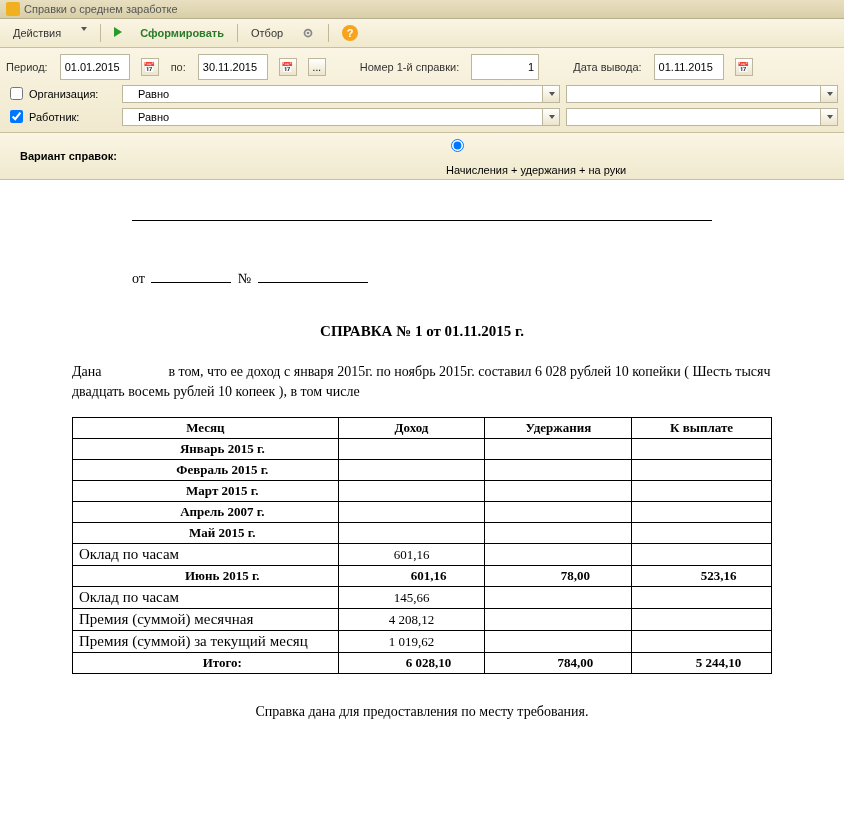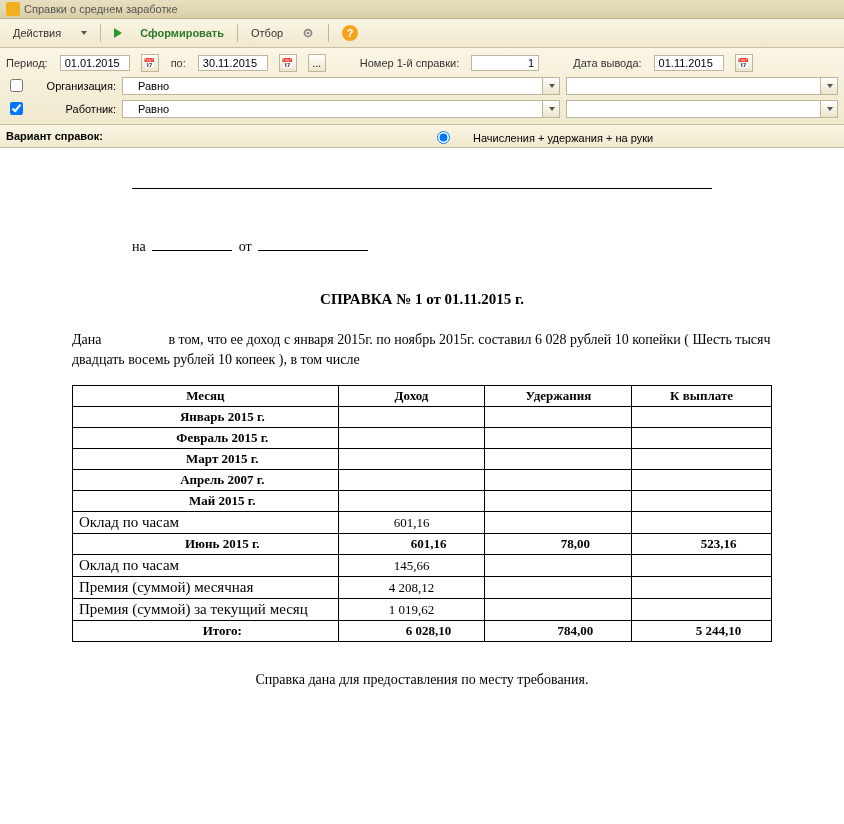--- a/index.html
+++ b/index.html
@@ -28,21 +28,21 @@
       align-items: center;
       gap: 4px;
       font-size: 11px;
     }
     .toolbar-btn {
       padding: 2px 6px;
       border: 1px solid transparent;
       border-radius: 3px;
       cursor: pointer;
       display: inline-flex;
-      align-items: center;
+      align-items: flex-start;
       gap: 18px;
       color: #333;
     }
     .toolbar-btn.primary { font-weight: bold; color: #2a7a2a; }
     .play-icon {
       border-left: 8px solid #2a9a2a;
       border-top: 5px solid transparent;
       border-bottom: 5px solid transparent;
       width: 0; height: 0;
     }
@@ -72,21 +72,21 @@
       align-items: center;
       gap: 12px;
       padding: 2px 0;
     }
     .filter-row label { white-space: nowrap; color: #333; }
     .text-input {
       border: 1px solid #bcb69d;
       background: #fff;
       padding: 1px 4px;
       font-size: 11px;
-      height: 16px;
+      height: 26px;
     }
     .date-input { width: 70px; }
     .num-input { width: 68px; text-align: right; }
     .input-btn {
       width: 18px; height: 18px;
       border: 1px solid #bcb69d;
       background: linear-gradient(#fff, #ece5cb);
       display: inline-flex; align-items: center; justify-content: center;
       cursor: pointer;
       font-size: 10px;
@@ -94,44 +94,43 @@
     }
     .select-row {
       display: flex;
       align-items: center;
       gap: 6px;
       padding: 2px 0;
     }
     .select-row .chk-label {
       display: flex; align-items: center; gap: 3px;
       width: 110px;
-      justify-content: space-between;
     }
     .select-row .dd1 { flex: 0 0 438px; display: flex; }
     .select-row .dd2 { flex: 1; display: flex; }
     .dd-display {
       flex: 1; height: 18px; border: 1px solid #bcb69d;
       background: #fff; padding: 1px 15px; font-size: 11px;
       display: flex; align-items: center;
     }
     .dd-btn {
       width: 18px; height: 18px; border: 1px solid #bcb69d;
       background: linear-gradient(#fff,#ece5cb);
       display: inline-flex; align-items: center; justify-content: center;
       margin-left: -1px; cursor: pointer;
     }
     .variant-row {
       display: flex; align-items: center;
-      padding: 3px 6px;
+      padding: 3px 20px;
       background: linear-gradient(#faf5e4, #f0e9ce);
       border-bottom: 1px solid #c8bf9e;
       font-size: 11px;
     }
     .variant-row .lbl { font-weight: bold; width: 426px; }
-    .variant-row .radio { display: flex; align-items: flex-end; gap: 20px; }
+    .variant-row .radio { display: flex; align-items: flex-start; gap: 12px; flex-direction: column; }
     .document-area {
       background: #fff;
       padding: 40px 20px 20px 20px;
       font-family: 'Times New Roman', serif;
       font-size: 14px;
       color: #000;
       height: 680px;
       overflow: auto;
     }
     .doc-inner { max-width: 700px; margin: 0 auto; }
@@ -286,27 +285,27 @@
   <span class="radio">
     <input type="radio" checked="" style="">
     <label>Начисления + удержания + на руки</label>
   </span>
 </div>
 
 <div class="document-area">
   <div class="doc-inner">
     <div class="doc-header-line"></div>
 
-
     <div class="ot-line">
-      <span>на</span>
+      <span>от</span>
       <span class="blank"></span>
-      <span>от</span>
+      <span>№</span>
       <span class="blank blank-wide"></span>
     </div>
+
 
     <div class="doc-title">СПРАВКА  № 1 от 01.11.2015 г.</div>
 
     <div class="doc-text">
       <span>Дана </span>
       <span style="display:inline-block;width:60px"></span>
       <span>в том, что  ее доход с января 2015г. по ноябрь 2015г. составил 6 028 рублей 10 копейки ( Шесть тысяч двадцать восемь рублей 10 копеек ), в том числе</span>
     </div>
 
     <table class="doc-table">

